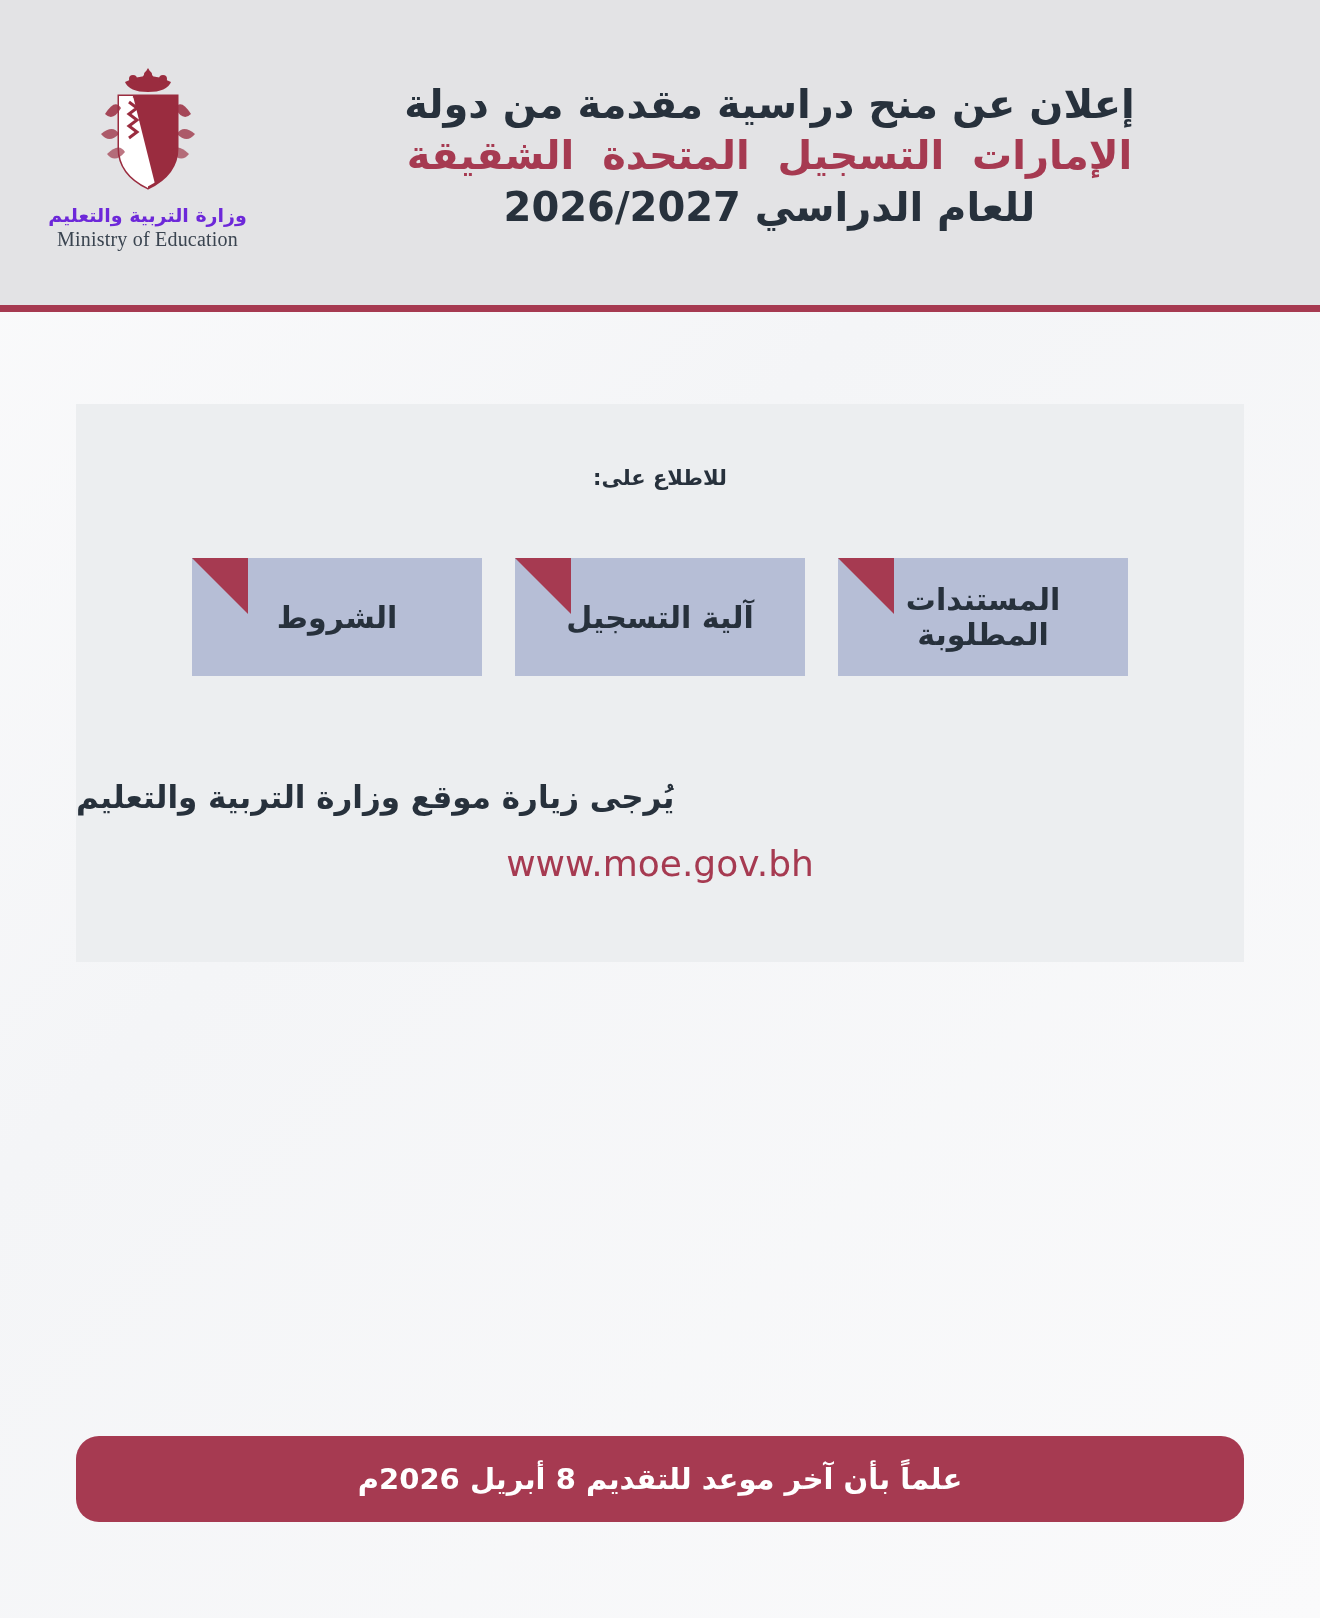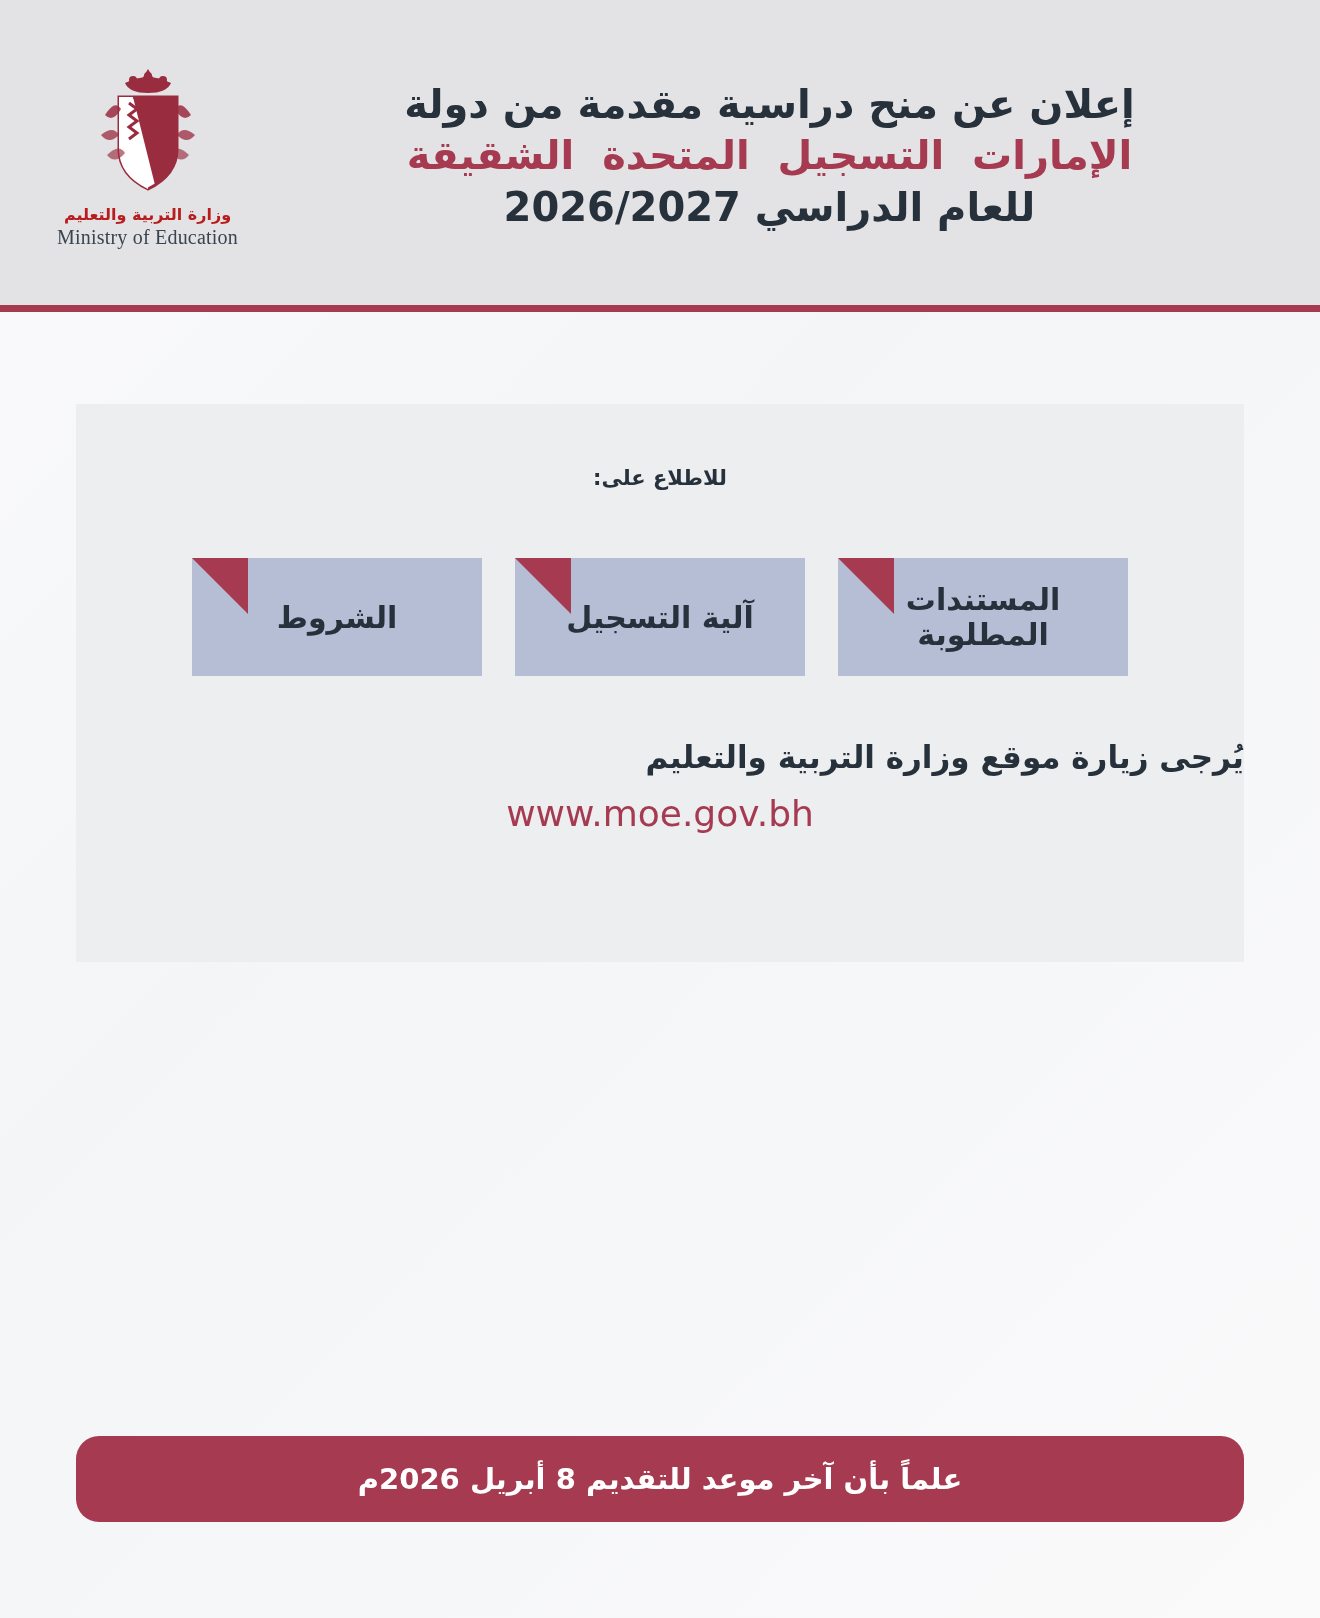--- a/index.html
+++ b/index.html
@@ -58,22 +58,22 @@
   
   .logo-block {
     width: 215px;
     display: flex;
     flex-direction: column;
     align-items: center;
     gap: 2px;
   }
   .crest { width: 118px; height: 138px; display: block; }
   .logo-ar {
-    font-size: 16px;
-    color: #b91c1c;
+    font-size: 19px;
+    color: #6d28d9;
     font-weight: bold;
     letter-spacing: 1px;
     margin-top: 2px;
   }
   .logo-en {
     font-size: 20px;
     color: #3a4450;
     letter-spacing: 0.2px;
     font-family: "Liberation Serif", serif;
   }
@@ -137,30 +137,30 @@
   .chip::after {
     content: "";
     position: absolute;
     top: 0; left: 0;
     border-style: solid;
     border-width: 56px 0 0 56px;
     border-color: #a63a51 transparent transparent transparent;
   }
 
   .visit-text {
-    margin-top: 63px;
-    text-align: right;
+    margin-top: 103px;
+    text-align: left;
     font-size: 31px;
     font-weight: bold;
     color: #27313c;
     direction: rtl;
   }
   .url {
     display: block;
-    margin-top: 18px;
+    margin-top: 28px;
     text-align: center;
     font-size: 36px;
     color: #a63a51;
     text-decoration: none;
     font-family: "DejaVu Sans", sans-serif;
     direction: ltr;
   }
 
   
   .footer-banner {

